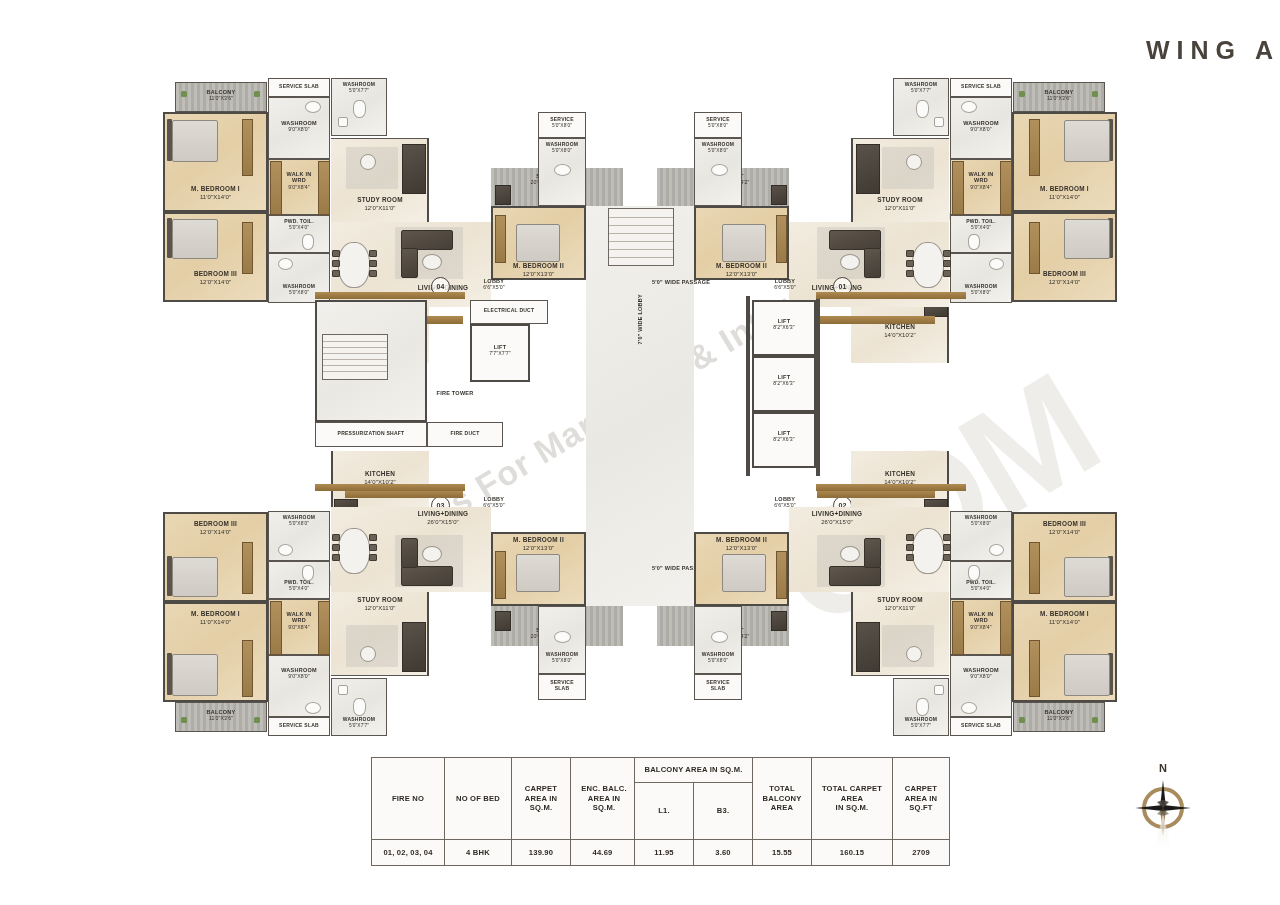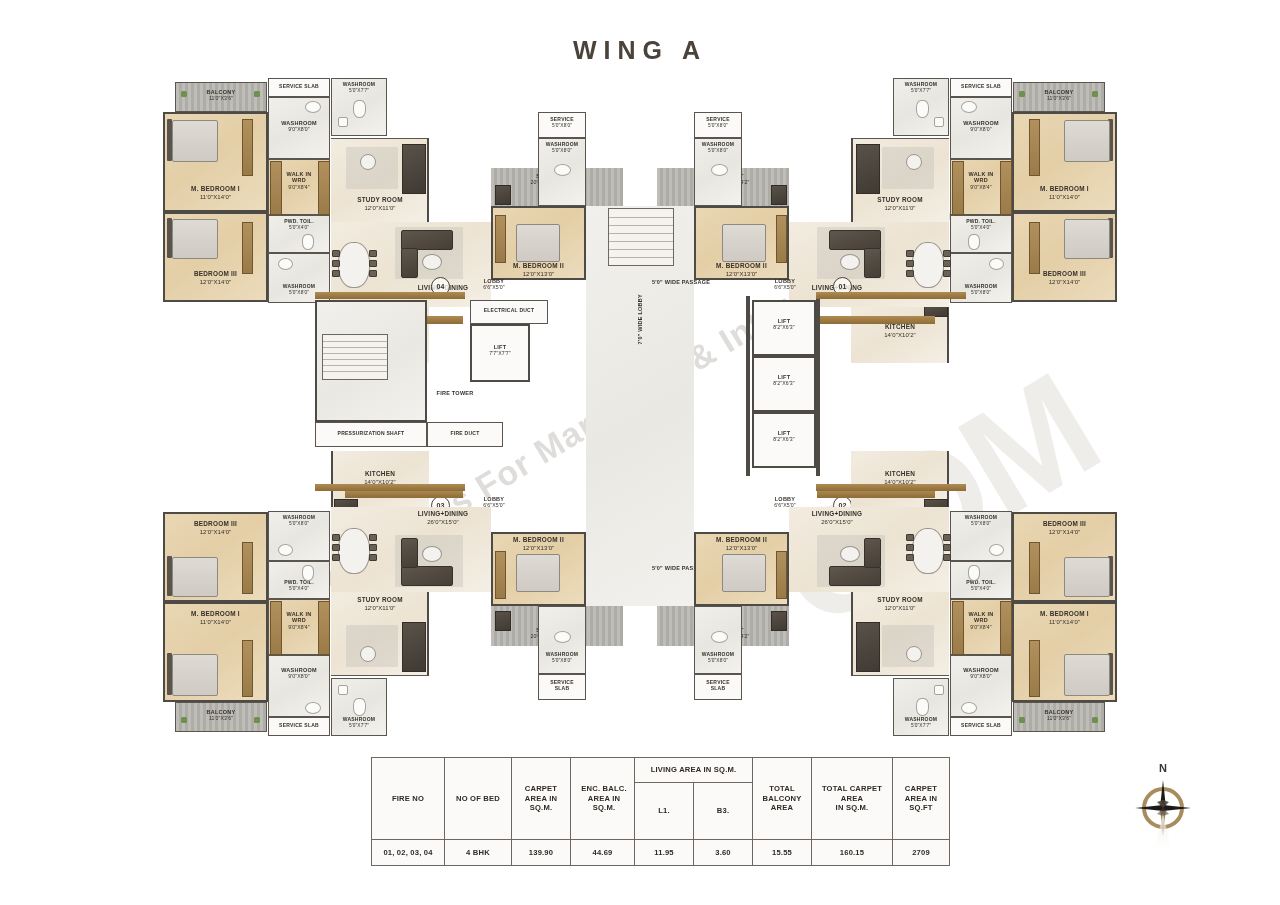--- a/index.html
+++ b/index.html
@@ -1,20 +1,20 @@
 <!DOCTYPE html>
 <html><head>
 <meta charset="utf-8">
 <style>
   html,body{margin:0;padding:0;background:#ffffff;}
   body{width:1280px;height:905px;position:relative;overflow:hidden;
        font-family:"Liberation Sans","DejaVu Sans",sans-serif;color:#3f3a33;}
 
   
-  #title{position:absolute;left:0;top:36px;width:1280px;text-align:center;
+  #title{position:absolute;left:0;top:36px;width:1280px;text-align:right;
          font-size:25px;letter-spacing:7px;font-weight:700;color:#4a433b;}
 
   
   #plan{position:absolute;left:150px;top:72px;width:980px;height:670px;}
 
   .rm{position:absolute;box-sizing:border-box;}
   
   .f-wood{background:linear-gradient(145deg,#e9d7b4 0%,#e3cea6 45%,#ecdcbd 100%);}
   .f-floor{background:linear-gradient(150deg,#f2ece0 0%,#ece3d2 50%,#f4efe5 100%);}
   .f-tile{background:linear-gradient(150deg,#f0efeb 0%,#e7e6e0 50%,#f3f2ee 100%);}
@@ -675,21 +675,21 @@
 
 </div>
 
 <table id="areatable">
   <thead>
     <tr>
       <th rowspan="2" style="width:66px;">FIRE NO</th>
       <th rowspan="2" style="width:60px;">NO OF BED</th>
       <th rowspan="2" style="width:52px;">CARPET<br>AREA IN<br>SQ.M.</th>
       <th rowspan="2" style="width:54px;padding-left:6px;">ENC. BALC.<br>AREA IN<br>SQ.M.</th>
-      <th colspan="2" style="height:20px;">LIVING AREA IN SQ.M.</th>
+      <th colspan="2" style="height:20px;">BALCONY AREA IN SQ.M.</th>
       <th rowspan="2" style="width:52px;">TOTAL<br>BALCONY<br>AREA</th>
       <th rowspan="2" style="width:74px;">TOTAL CARPET<br>AREA<br>IN SQ.M.</th>
       <th rowspan="2" style="width:50px;">CARPET<br>AREA IN<br>SQ.FT</th>
     </tr>
     <tr>
       <th style="width:52px;margin-top:44px;">L1.</th>
       <th style="width:52px;">B3.</th>
     </tr>
   </thead>
   <tbody>

